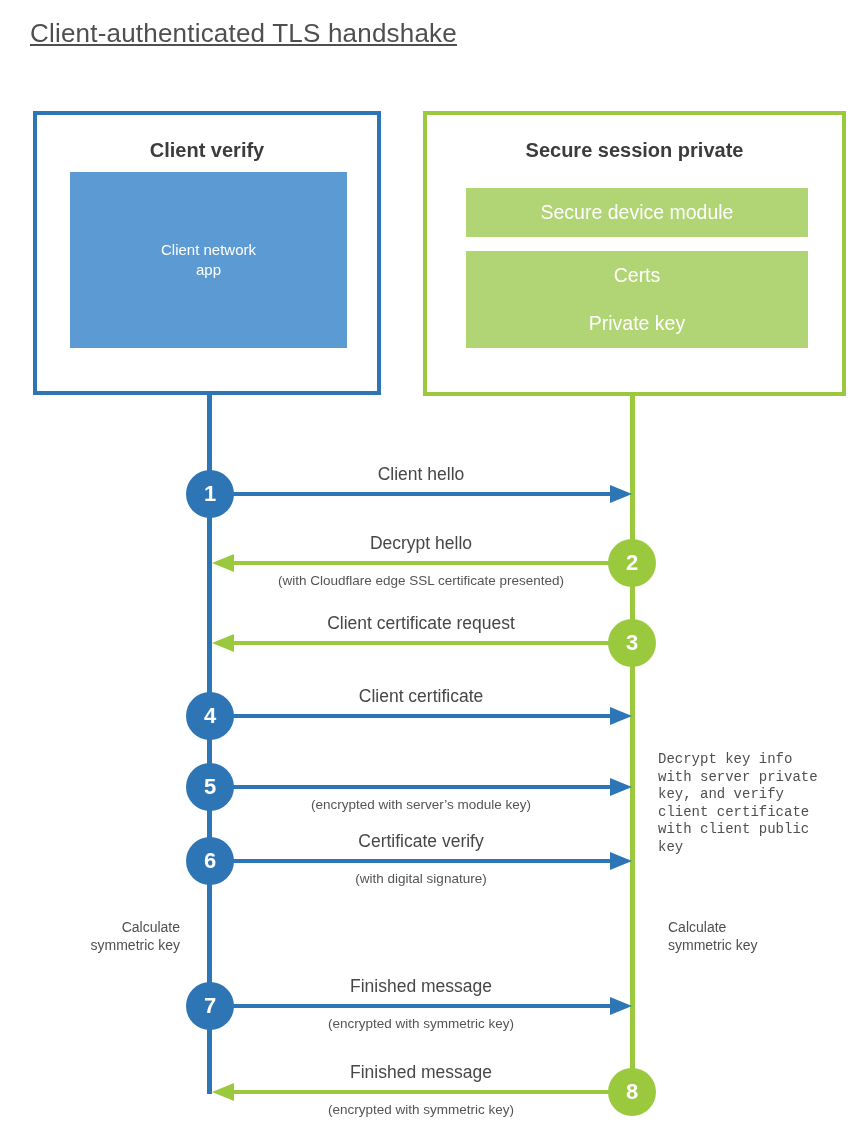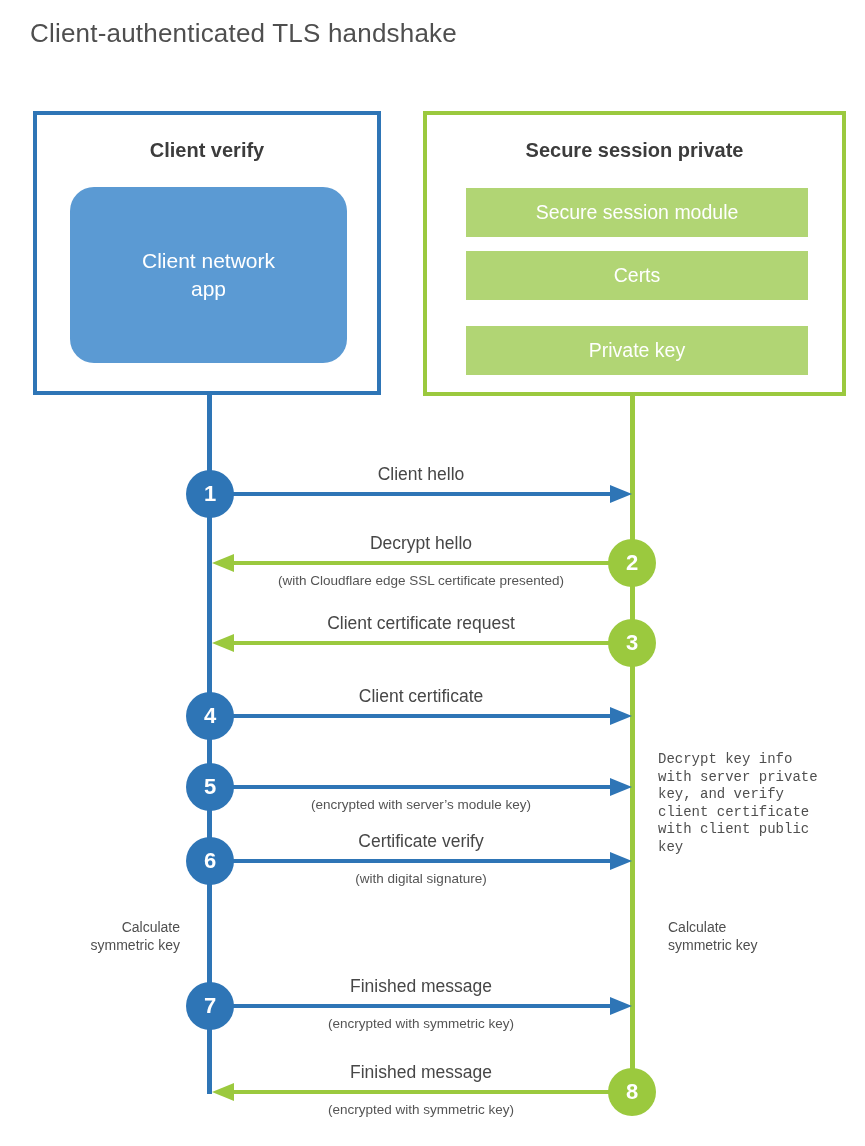--- a/index.html
+++ b/index.html
@@ -11,42 +11,42 @@
   html,body{margin:0;padding:0;}
   body{
     width:865px;height:1146px;background:#ffffff;
     font-family:"Liberation Sans", sans-serif;
     position:relative;overflow:hidden;
   }
   .stage{position:absolute;inset:0;}
 
   .page-title{
     position:absolute;left:30px;top:18px;
-    font-size:26px;font-weight:300;color:#4f4f4f;letter-spacing:0.2px;
+    font-size:26px;font-weight:300;color:#4f4f4f;letter-spacing:0.2px;text-decoration:underline;
   }
 
   
   .devbox{position:absolute;background:#fff;}
   .devbox.client{left:33px;top:111px;width:340px;height:276px;border:4px solid var(--blue);}
   .devbox.server{left:423px;top:111px;width:415px;height:277px;border:4px solid var(--green);}
   .devbox .box-title{
     position:absolute;left:0;right:0;top:24px;text-align:center;
     font-size:20px;font-weight:bold;color:#3c3c3c;
   }
   .app-box{
-    position:absolute;left:70px;top:187px;width:277px;height:176px;
+    position:absolute;left:70px;top:172px;width:277px;height:176px;
     background:var(--blue-light);display:flex;align-items:center;justify-content:center;
-    text-align:center;color:#fff;font-size:21px;line-height:1.35;border-radius:24px;
+    text-align:center;color:#fff;font-size:15px;line-height:1.35;
   }
   .bar{
     position:absolute;left:466px;width:342px;height:49px;
     background:var(--green-light);display:flex;align-items:center;justify-content:center;
     color:#fff;font-size:19.5px;
   }
-  .bar.b0{top:188px;} .bar.b1{top:251px;text-align:right;} .bar.b2{top:326px;}
+  .bar.b0{top:188px;} .bar.b1{top:251px;text-align:right;} .bar.b2{top:299px;}
 
   
   .lifeline{position:absolute;width:5px;}
   .lifeline.client{left:207px;top:391px;height:703px;background:var(--blue);}
   .lifeline.server{left:630px;top:392px;height:700px;background:var(--green);}
 
   
   .step{position:absolute;inset:0;pointer-events:none;}
   .step.c-blue{--c:var(--blue);}
   .step.c-green{--c:var(--green);}
@@ -96,21 +96,21 @@
   <div class="app-box">
     <div>
       <div>Client network</div>
       <div>app</div>
     </div>
   </div>
 
   <div class="devbox server">
     <div class="box-title">Secure session private</div>
   </div>
-  <div class="bar b0">Secure session module</div>
+  <div class="bar b0">Secure device module</div>
   <div class="bar b1">Certs</div>
   <div class="bar b2">Private key</div>
 
   <div class="lifeline client"></div>
   <div class="lifeline server"></div>
 
   <div class="step c-blue dir-right side-client" style="--y:494px">
     <div class="alabel">Client hello</div>
     <div class="aline"></div>
     <div class="ahead"></div>

